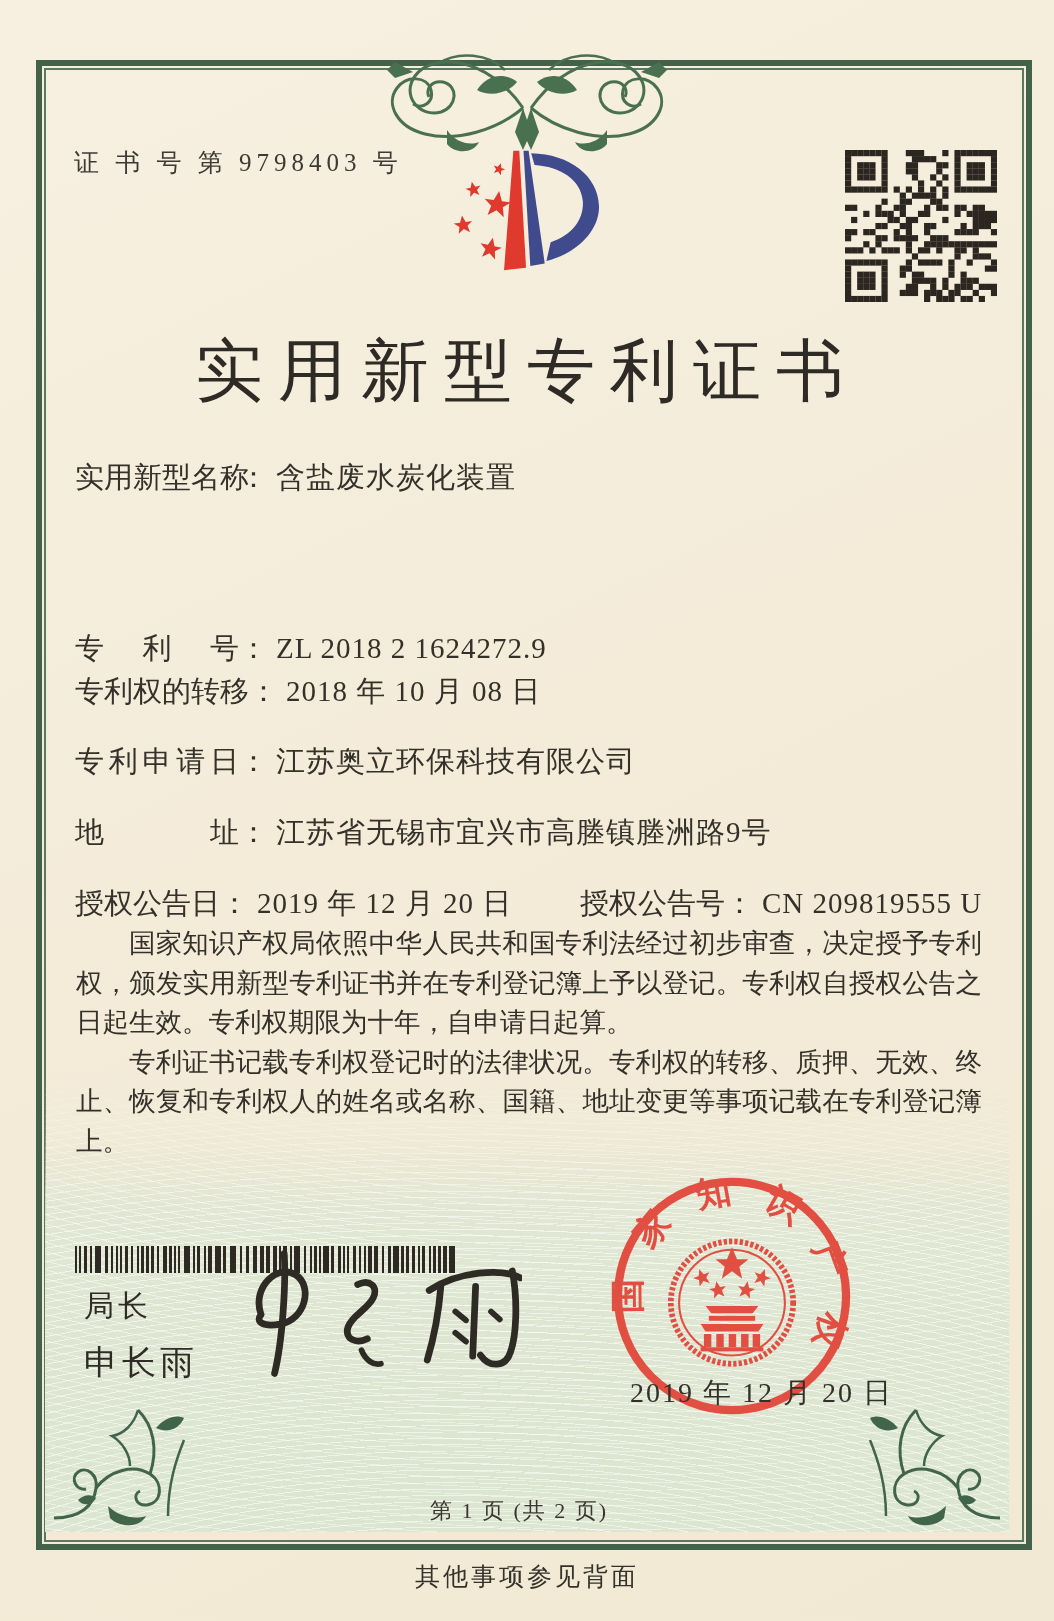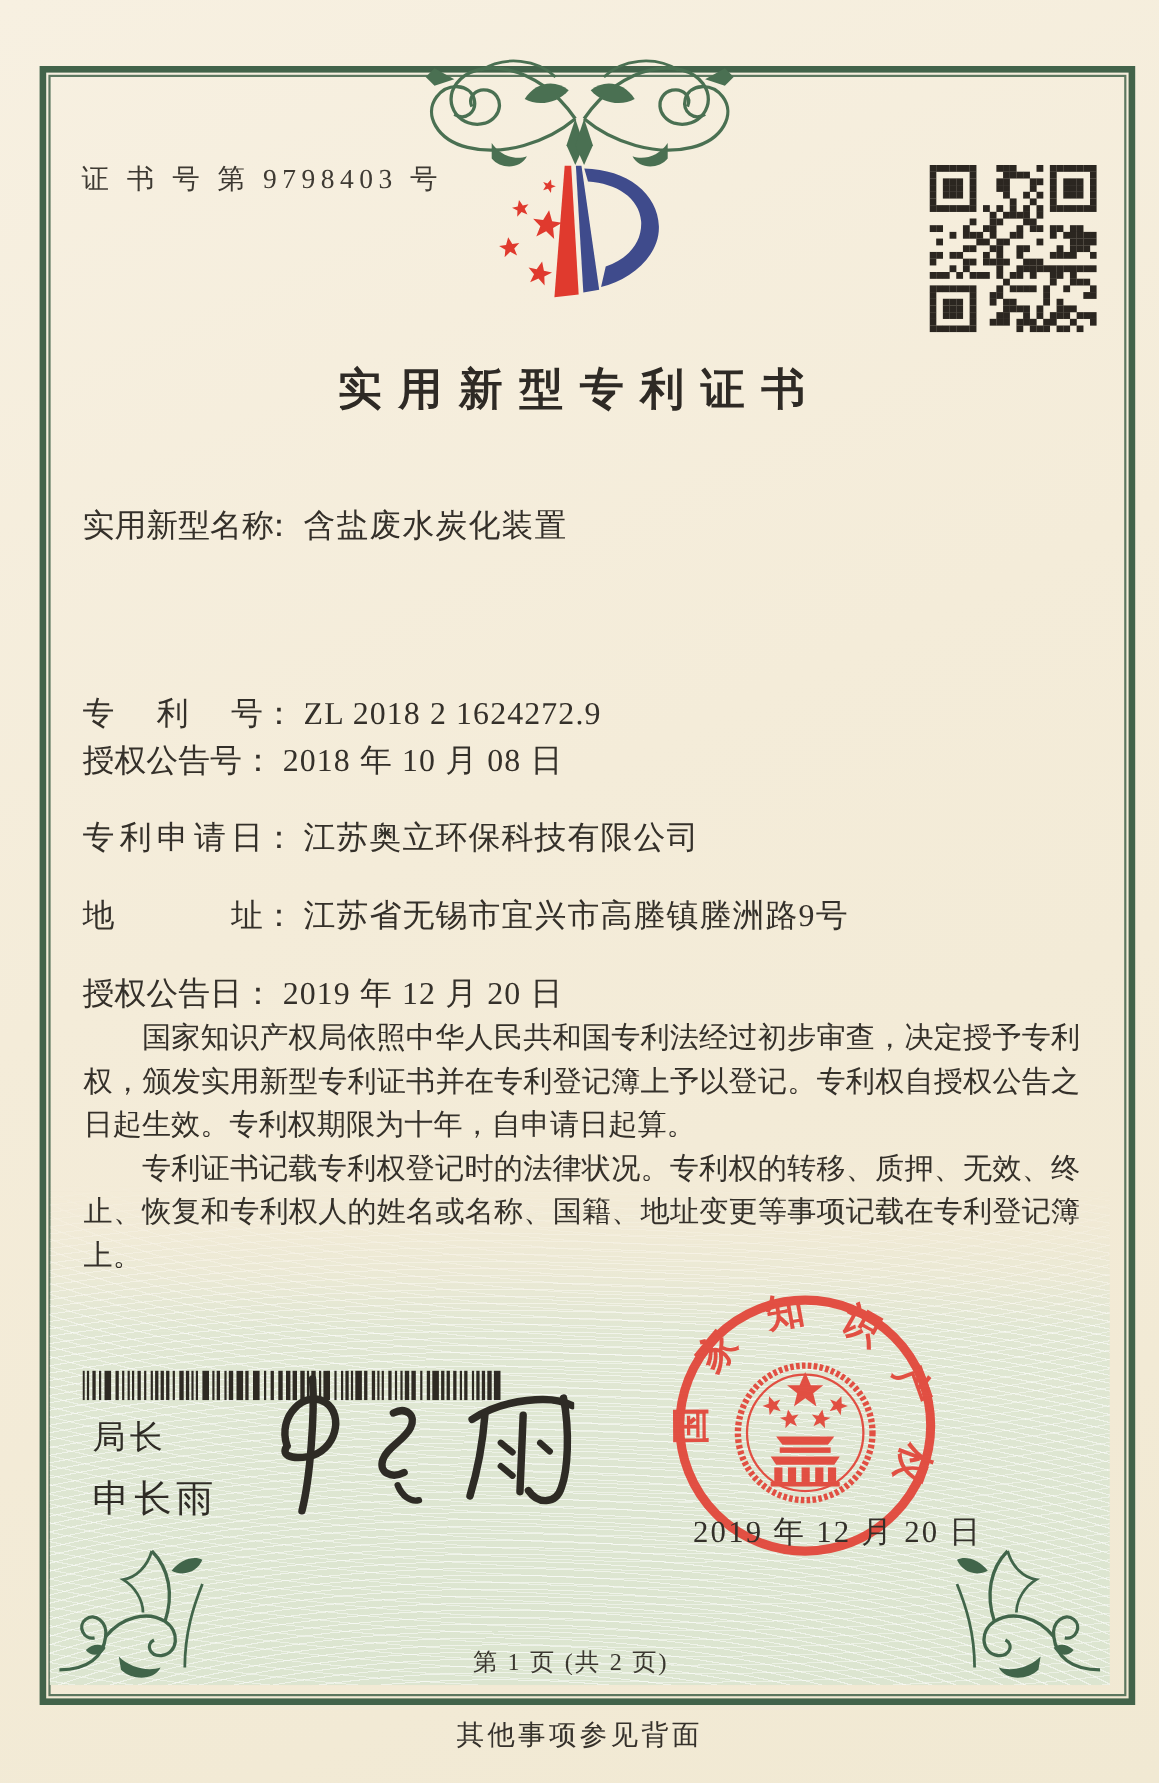--- a/index.html
+++ b/index.html
@@ -19,21 +19,21 @@
       repeating-radial-gradient(ellipse 1900px 860px at 42% 150%, rgba(255,255,255,.55) 0 2px, rgba(255,255,255,0) 2px 14px),
       repeating-radial-gradient(ellipse 1700px 780px at 60% -55%, rgba(255,255,255,.45) 0 2px, rgba(255,255,255,0) 2px 17px),
       linear-gradient(to bottom, rgba(222,230,210,0) 0px, rgba(222,230,210,.85) 120px, #dee6d2 230px, #dce5d0 100%);
     -webkit-mask-image:linear-gradient(to bottom,transparent 0,#000 140px);
     mask-image:linear-gradient(to bottom,transparent 0,#000 140px);
   }
   
   .cert-no{position:absolute;left:74px;top:146px;font-size:25px;letter-spacing:5px;color:#3e3a33;white-space:nowrap;}
   .logo{position:absolute;left:426px;top:124px;}
   .qr{position:absolute;left:845px;top:150px;}
-  .title{position:absolute;left:0;right:0;top:326px;text-align:center;font-size:40px;font-weight:bold;letter-spacing:15px;color:#2e2a25;}
+  .title{position:absolute;left:0;right:0;top:326px;text-align:center;font-size:68px;font-weight:normal;letter-spacing:15px;color:#2e2a25;}
   
   .row{position:absolute;left:75px;font-size:29px;white-space:nowrap;color:#34302a;}
   .jlabel{display:inline-block;width:164px;text-align:justify;text-align-last:justify;}
   .colon{margin-right:8px;}
   .row .value{letter-spacing:1px;}
   .col2{position:absolute;left:505px;top:0;}
   
   .paras{position:absolute;left:76px;top:924px;width:906px;font-size:26.5px;line-height:39.5px;text-align:justify;color:#34302a;}
   .paras p{margin:0;text-indent:2em;}
   
@@ -407,30 +407,33 @@
 
   <div class="title">实用新型专利证书</div>
 
   <div class="row" style="top:458px">
     <span class="jlabel">实用新型名称</span><span class="colon">：</span><span class="value">含盐废水炭化装置</span>
   </div>
   <div class="row" style="top:629px">
     <span class="jlabel">专利号</span><span class="colon">：</span><span class="value">ZL 2018 2 1624272.9</span>
   </div>
   <div class="row" style="top:672px">
-    <span>授权公告号</span><span class="colon">：</span><span class="value">2018 年 10 月 08 日</span>
+    <span>专利权的转移</span><span class="colon">：</span><span class="value">2018 年 10 月 08 日</span>
   </div>
   <div class="row" style="top:742px">
     <span class="jlabel">专利申请日</span><span class="colon">：</span><span class="value">江苏奥立环保科技有限公司</span>
   </div>
   <div class="row" style="top:813px">
     <span class="jlabel">地址</span><span class="colon">：</span><span class="value">江苏省无锡市宜兴市高塍镇塍洲路9号</span>
   </div>
   <div class="row" style="top:884px;right:75px">
     <span>授权公告日</span><span class="colon">：</span><span class="value">2019 年 12 月 20 日</span>
+    <span class="col2">
+      <span>授权公告号</span><span class="colon">：</span><span class="value">CN 209819555 U</span>
+    </span>
   </div>
 
   <div class="paras">
     <p>国家知识产权局依照中华人民共和国专利法经过初步审查，决定授予专利权，颁发实用新型专利证书并在专利登记簿上予以登记。专利权自授权公告之日起生效。专利权期限为十年，自申请日起算。</p>
     <p>专利证书记载专利权登记时的法律状况。专利权的转移、质押、无效、终止、恢复和专利权人的姓名或名称、国籍、地址变更等事项记载在专利登记簿上。</p>
   </div>
 
   <svg class="barcode" id="barcode-svg" width="382" height="27">
       <rect x="0" y="0" width="2" height="27" fill="#2e2a23"></rect>
       <rect x="4" y="0" width="2" height="27" fill="#2e2a23"></rect>

